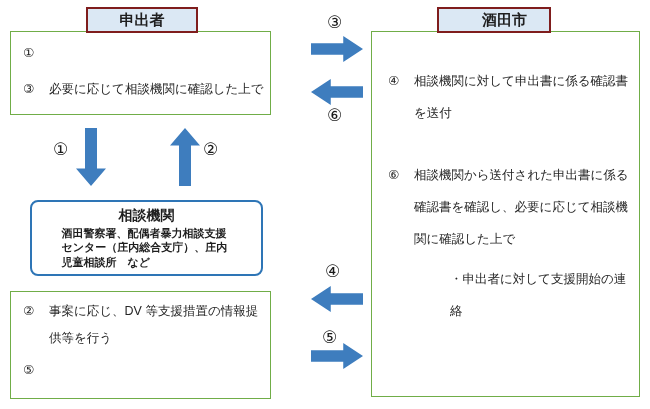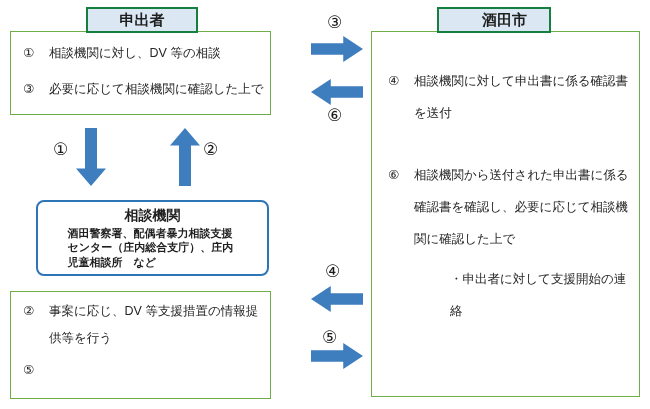--- a/index.html
+++ b/index.html
@@ -13,21 +13,21 @@
     width: 650px;
     height: 409px;
     background: #ffffff;
     overflow: hidden;
   }
 
   
   .hdr {
     position: absolute;
     background: #DBE8F4;
-    border: 2px solid #15803d;
+    border: 2px solid #7f1d1d;
     display: flex;
     align-items: center;
     justify-content: center;
     font-weight: bold;
     font-size: 15px;
     color: #1f1f1f;
     z-index: 3;
   }
   .hdr-applicant { left: 86px; top: 7px; width: 112px; height: 26px; }
   .hdr-city      { left: 437px; top: 7px; width: 114px; height: 26px; padding-left: 21px; }
@@ -49,21 +49,21 @@
 
   .gbox-applicant .item { line-height: 1.5; margin-bottom: 17px; }
   .gbox-city .item { line-height: 2.55; }
   .gbox-city .item + .item { margin-top: 30px; }
   .gbox-city .bullets { margin-top: 9px; margin-left: 36px; }
   .gbox-agency .item { line-height: 2.12; margin-bottom: 6px; }
 
   
   .agency-node {
     position: absolute;
-    left: 36px; top: 200px; width: 233px; height: 76px;
+    left: 30px; top: 200px; width: 233px; height: 76px;
     background: #ffffff;
     border: 2px solid #2E75B6;
     border-radius: 8px;
     z-index: 2;
     text-align: center;
   }
   .agency-node .title {
     margin-top: 5px;
     font-size: 14px;
     font-weight: bold;
@@ -120,21 +120,20 @@
   <div class="hdr hdr-applicant">
     <span>申出者</span>
   </div>
   <div class="hdr hdr-city">
     <span>酒田市</span>
   </div>
 
   <div class="gbox gbox-applicant">
     <div class="item">
       <span class="num">①</span>
-      <div class="txt-block">相談機関に対し、DV 等の相談</div>
     </div>
     <div class="item">
       <span class="num">③</span>
       <div class="txt-block">必要に応じて相談機関に確認した上で</div>
     </div>
   </div>
 
   <div class="gbox gbox-city">
     <div class="item">
       <span class="num">④</span>

